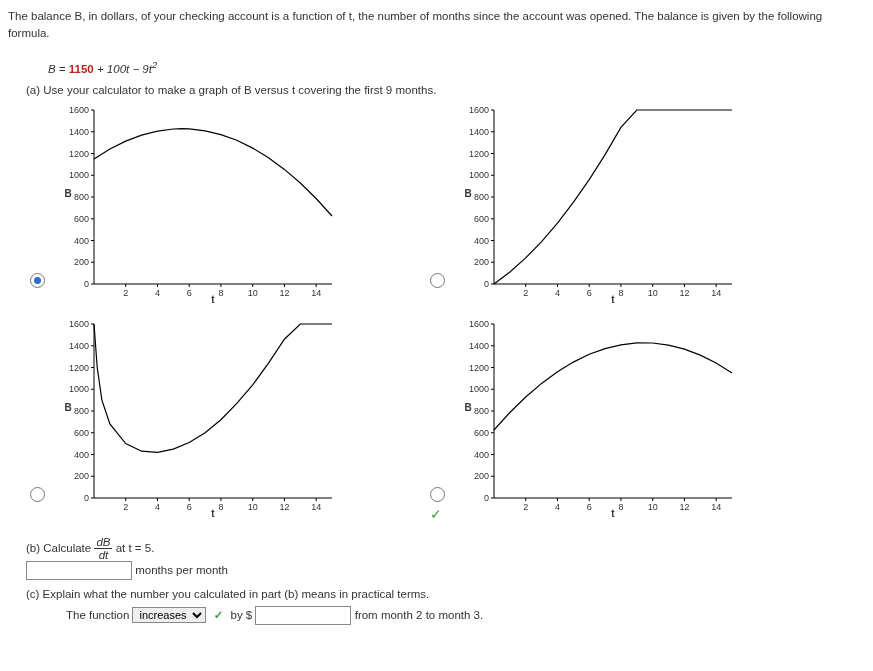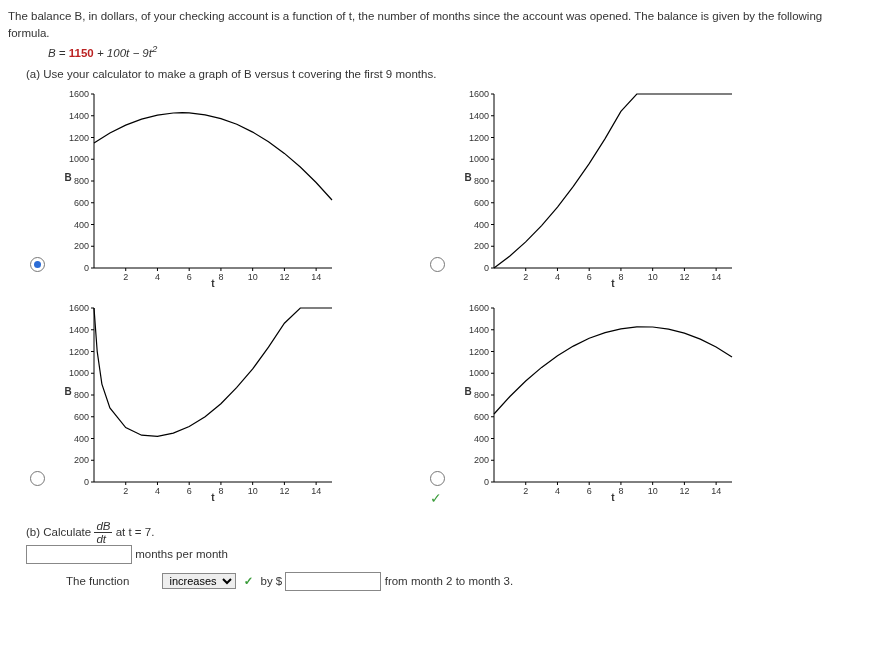--- a/index.html
+++ b/index.html
@@ -3,21 +3,21 @@
   <meta charset="utf-8">
   <style>
     body {
       font-family: Arial, sans-serif;
       font-size: 11.5px;
       color: #333;
       margin: 0;
       padding: 8px;
       width: 857px;
     }
-    .intro-text { line-height: 1.5; margin-bottom: 0; }
+    .intro-text { line-height: 1.5; margin-bottom: 16px; }
     .formula { margin-left: 40px; margin-bottom: 10px; font-style: italic; }
     .formula .num { color: #b22; font-style: normal; font-weight: bold; }
     .part { margin-bottom: 8px; margin-left: 18px; }
     .graph-grid {
       display: grid;
       grid-template-columns: 1fr 1fr;
       gap: 14px 80px;
       margin-left: 50px;
       width: 720px;
       margin-bottom: 18px;
@@ -29,23 +29,23 @@
       content:''; display:block; width:7px; height:7px; border-radius:50%;
       background:#2b6cd6; margin:2.5px auto;
     }
     .check { color: #3a9c3a; font-size: 14px; margin-top: 4px; position: absolute; left: -28px; bottom: -4px;}
     svg.plot { display:block; }
     .answer-input {
       border: 1px solid #888; height: 15px; width: 100px; display:inline-block;
       vertical-align: middle; background:#fff;
     }
     .answer-input.small { width: 90px; }
-    .select-box { border: 1px solid #888; font-size: 11px; padding: 0 2px; background:#eee;margin-left:30px; }
+    .select-box { border: 1px solid #888; font-size: 11px; padding: 0 2px; background:#eee; }
     .chk { color:#3a9c3a; font-weight:bold; margin:0 4px; }
-    .frac { display:inline-block; text-align:left; vertical-align:middle; font-style:italic; }
+    .frac { display:inline-block; text-align:center; vertical-align:middle; font-style:italic; }
     .frac .n { display:block; border-bottom:1px solid #333; padding:0 2px; }
     .frac .d { display:block; padding:0 2px; }
   </style>
 </head>
 <body>
 
 <div class="intro-text">The balance B, in dollars, of your checking account is a function of t, the number of months since the account was opened. The balance is given by the following formula.</div>
 
 <div class="formula">
   <span>B = </span><span class="num">1150</span><span> + 100t − 9t</span><sup>2</sup>
@@ -224,27 +224,28 @@
       <div class="check">✓</div>
     </div>
   </div>
 
 <div class="part">
   <span>(b) Calculate </span>
   <span class="frac">
     <span class="n">dB</span>
     <span class="d">dt</span>
   </span>
-  <span> at t = 7.</span>
+  <span> at t = 5.</span>
   <br>
   <input type="text" class="answer-input" value="" style="">
   <span>months per month</span>
 </div>
 
 <div class="part">
+  <div>(c) Explain what the number you calculated in part (b) means in practical terms.</div>
   <div style="margin-top:6px; margin-left:40px;">
     <span>The function </span>
     <select class="select-box">
       <option>increases</option>
     </select>
     <span class="chk">✓</span>
     <span> by $</span>
     <input type="text" class="answer-input small" value="" style="">
     <span> from month 2 to month 3.</span>
   </div>

